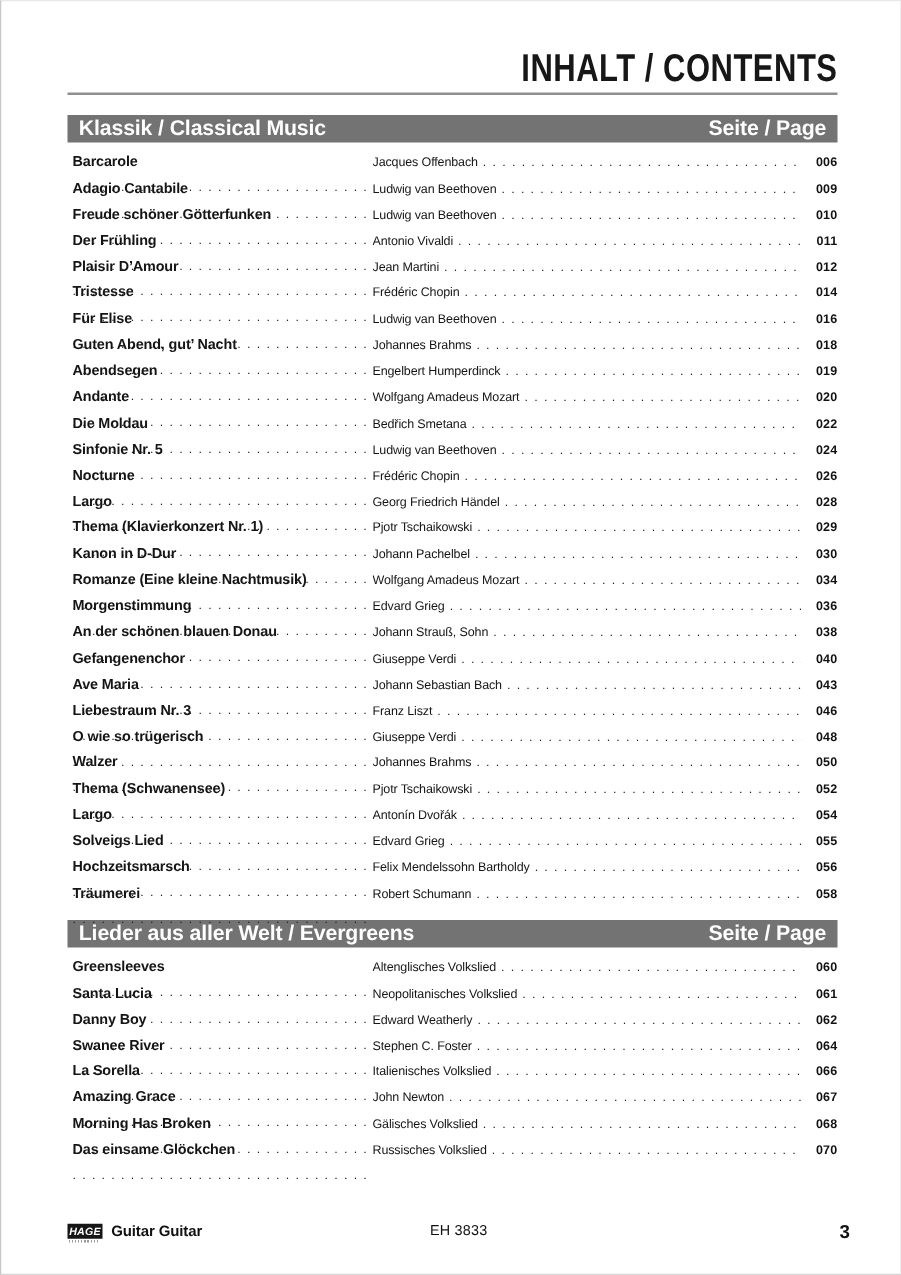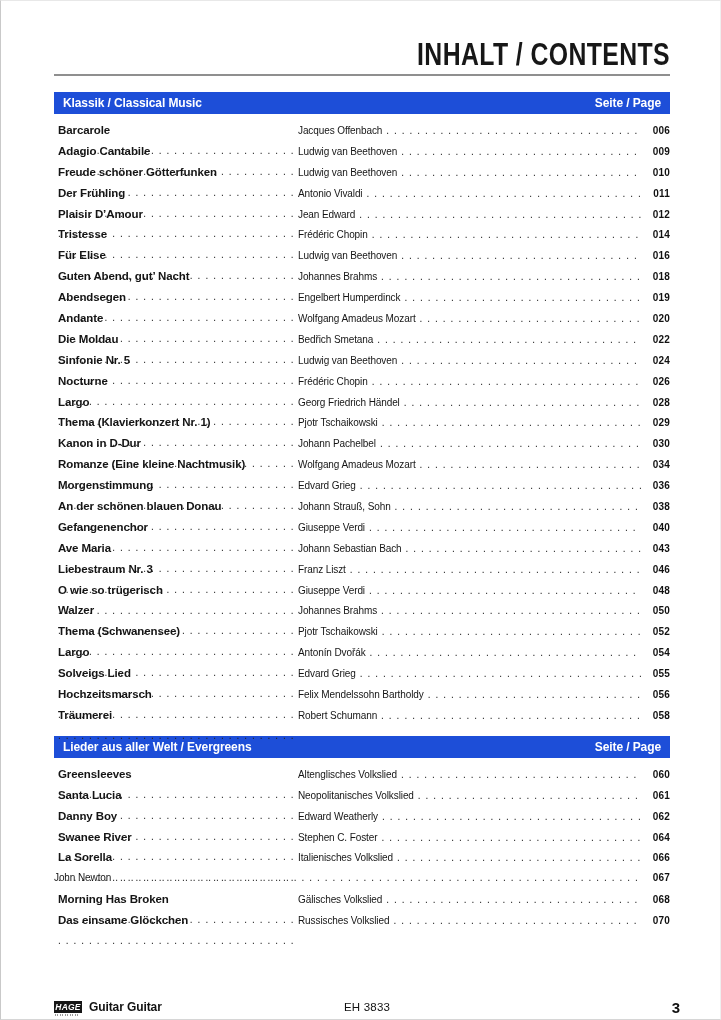--- a/index.html
+++ b/index.html
@@ -14,42 +14,42 @@
   .content { margin:0 50px 0 53px; }
   .page-title {
     margin-top:36px; height:34px;
     font-size:31px; font-weight:700; color:#171717;
     text-align:right; white-space:nowrap;
     transform:scaleX(0.80); transform-origin:100% 50%;
     letter-spacing:0.5px;
   }
   .title-rule { height:2px; background:#8f8f8f; margin-top:3px; }
   .toc-section .bar {
-    background:#1d4ed8; color:#fff; height:22px;
+    background:#737373; color:#fff; height:22px;
     display:flex; justify-content:space-between; align-items:center;
-    padding:0 9px; font-size:12px; font-weight:700; letter-spacing:-0.1px;
+    padding:0 9px; font-size:17px; font-weight:700; letter-spacing:-0.1px;
   }
   .toc-section:first-child .bar { margin-top:16px; }
   .entry-list { padding:6px 0 10px; }
   .toc-row {
     display:flex; align-items:baseline;
     height:20.9px; line-height:20.9px; white-space:nowrap;
   }
   .cell-title { width:244px; display:flex; align-items:baseline; overflow:hidden;flex-direction:column; }
   .cell-composer { flex:1; display:flex; align-items:baseline; overflow:hidden; }
   .entry-title   { font-size:11.5px; font-weight:700; letter-spacing:-0.1px; color:#151515; }
   .entry-composer{ font-size:10px;   font-weight:400; letter-spacing:-0.1px; color:#151515; }
   .leader { flex:1; overflow:hidden; margin:0 5px 0 4px; font-size:10px; color:#222; }
   .leader::after {
     content:". . . . . . . . . . . . . . . . . . . . . . . . . . . . . . . . . . . . . . . . . . . . . . . . . . . . . . . . . . . . . . . . . . . . . . . . . . . . . . . . . . . . . . . . . . . .";
     letter-spacing:1.1px;
   }
   .pagenum { min-width:24px; text-align:right; font-size:10px; font-weight:700; letter-spacing:0.2px; }
   .footer {
-    position:absolute; left:53px; right:40px; bottom:2px;
+    position:absolute; left:53px; right:40px; bottom:24px;
     display:flex; align-items:center; height:20px;
   }
   .brand-group { display:flex; align-items:center; gap:7px; }
   .hage-logo {
     width:28px; height:12px; background:#161616; color:#fff;
     display:flex; align-items:center; justify-content:center;
     font-size:8.5px; font-weight:700; font-style:italic; letter-spacing:0.2px;
     position:relative;
   }
   .hage-logo::after {
@@ -119,21 +119,21 @@
               <span class="leader"></span>
             </span>
             <span class="pagenum">011</span>
           </div>
           <div class="toc-row">
             <span class="cell-title">
               <span class="entry-title">Plaisir D’Amour</span>
               <span class="leader"></span>
             </span>
             <span class="cell-composer">
-              <span class="entry-composer">Jean Edward</span>
+              <span class="entry-composer">Jean Martini</span>
               <span class="leader"></span>
             </span>
             <span class="pagenum">012</span>
           </div>
           <div class="toc-row">
             <span class="cell-title">
               <span class="entry-title">Tristesse</span>
               <span class="leader"></span>
             </span>
             <span class="cell-composer">
@@ -452,20 +452,24 @@
               <span class="entry-title">La Sorella</span>
               <span class="leader"></span>
             </span>
             <span class="cell-composer">
               <span class="entry-composer">Italienisches Volkslied</span>
               <span class="leader"></span>
             </span>
             <span class="pagenum">066</span>
           </div>
           <div class="toc-row">
+            <span class="cell-title">
+              <span class="entry-title">Amazing Grace</span>
+              <span class="leader"></span>
+            </span>
             <span class="cell-composer">
               <span class="entry-composer">John Newton</span>
               <span class="leader"></span>
             </span>
             <span class="pagenum">067</span>
           </div>
           <div class="toc-row">
             <span class="cell-title">
               <span class="entry-title">Morning Has Broken</span>
               <span class="leader"></span>

